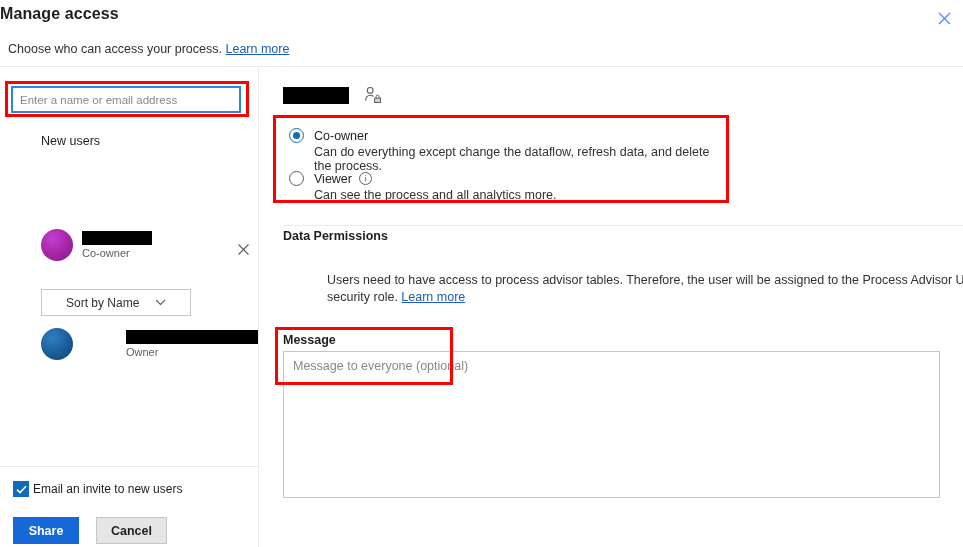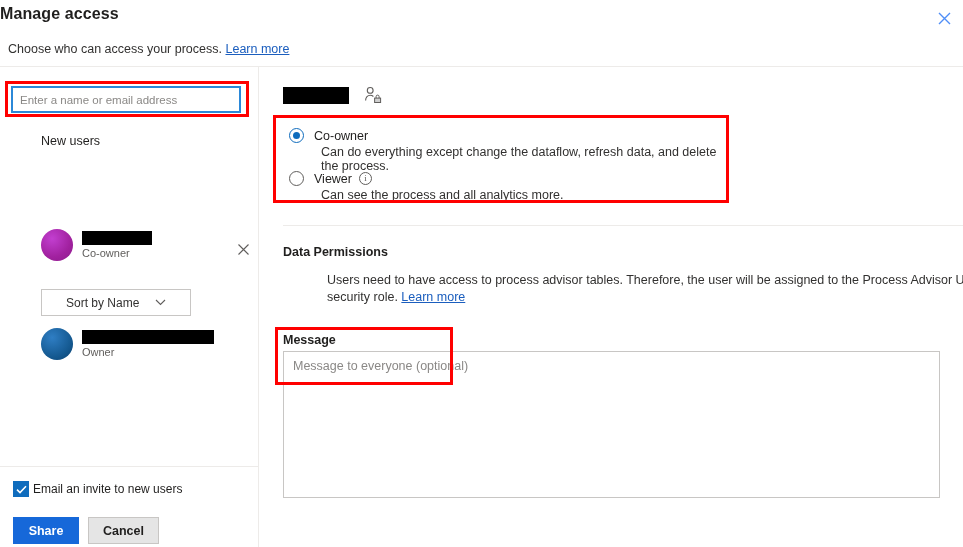--- a/index.html
+++ b/index.html
@@ -107,21 +107,21 @@
     position: absolute; left: 13px; top: 414px;
     display: flex; align-items: center; cursor: pointer;
   }
   .checkbox {
     width: 16px; height: 16px; background: #0f6cbd; border: 1px solid #0f6cbd;
     display: flex; align-items: center; justify-content: center;
     color: #fff; font-size: 11px; line-height: 1;
   }
   .check-label { margin-left: 4px; font-size: 12px; color: #201f1e; }
 
-  .btn-row { position: absolute; left: 13px; top: 450px; display: flex; gap: 9px; text-align: right; }
+  .btn-row { position: absolute; left: 13px; top: 450px; display: flex; gap: 17px; text-align: right; }
   .btn {
     height: 27px; min-width: 66px; padding: 0 14px;
     font-family: "Liberation Sans", sans-serif;
     font-size: 12.5px; font-weight: bold;
     display: flex; align-items: center; justify-content: center;
     cursor: pointer; border: 1px solid transparent;
   }
   .btn-primary { background: #1668d9; color: #fff; border-color: #1668d9; }
   .btn-default { background: #e5e5e5; color: #201f1e; border-color: #c8c6c4; }
 
@@ -143,32 +143,32 @@
     width: 15px; height: 15px; border-radius: 50%;
     border: 1px solid #605e5c; background: #fff;
     display: flex; align-items: center; justify-content: center;
     flex: 0 0 15px; cursor: pointer;
   }
   .radio.checked { border-color: #0f6cbd; }
   .radio.checked::after {
     content: ""; width: 7px; height: 7px; border-radius: 50%; background: #0f6cbd;
   }
   .radio-label { margin-left: 10px; font-size: 12.5px; color: #201f1e; }
-  .radio-desc { margin-left: 32px; margin-top: 2px; font-size: 12.5px; color: #323130; }
+  .radio-desc { margin-left: 25px; margin-top: 2px; font-size: 12.5px; color: #323130; }
   .info-icon {
     margin-left: 7px; width: 13px; height: 13px; border-radius: 50%;
     border: 1px solid #605e5c; color: #605e5c;
     font-size: 9px; line-height: 11px; text-align: center;
     font-family: "Liberation Serif", serif; cursor: pointer;
   }
 
   .rule-a { position: absolute; left: 24px; top: 158px; width: 680px; height: 1px; background: #edebe9; }
 
   .section-title {
-    position: absolute; left: 24px; top: 178px;
+    position: absolute; left: 24px; top: 162px;
     font-size: 12.5px; font-weight: bold; color: #201f1e;
   }
   .section-body {
     position: absolute; left: 24px; top: 205px; width: 676px;
     font-size: 12.5px; line-height: 17px; color: #323130; margin-left: 44px;
   }
 
   .msg-label {
     position: absolute; left: 24px; top: 266px;
     font-size: 12.5px; font-weight: bold; color: #201f1e;
@@ -231,21 +231,21 @@
 
     <div class="sort-select">
       <span>Sort by Name</span>
       <span class="chev">
         <svg width="11" height="7" viewBox="0 0 11 7" aria-hidden="true">
           <path d="M1 1 L5.5 5.5 L10 1" stroke="#605e5c" stroke-width="1.1" fill="none"></path>
         </svg>
       </span>
     </div>
 
-    <div class="user-row" style="top:261px;">
+    <div class="user-row" style="top:261px;gap:44px;">
       <div class="avatar blue">
         <span class="initials"></span>
       </div>
       <div class="user-text">
         <span class="redact" style="width:132px;"></span>
         <div class="user-role">Owner</div>
       </div>
     </div>
 
     <div class="left-footer-rule"></div>

